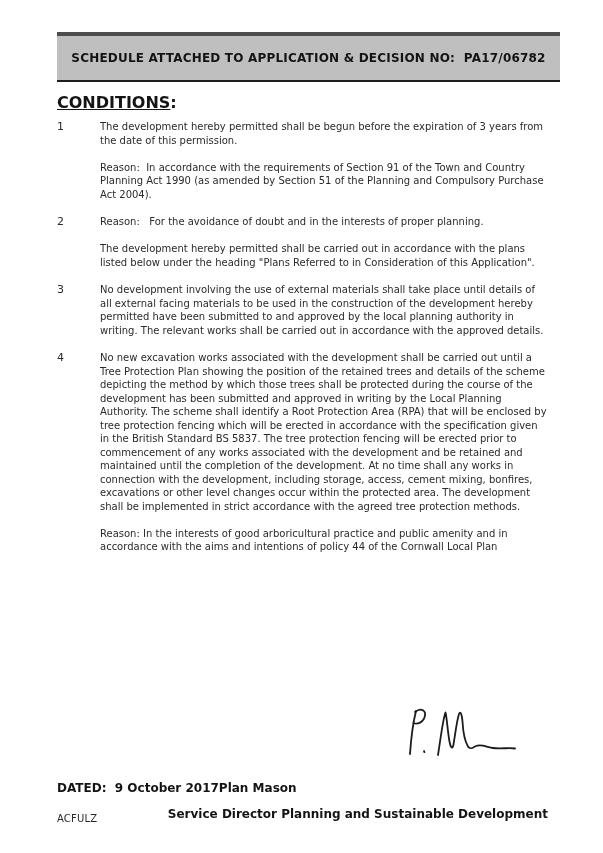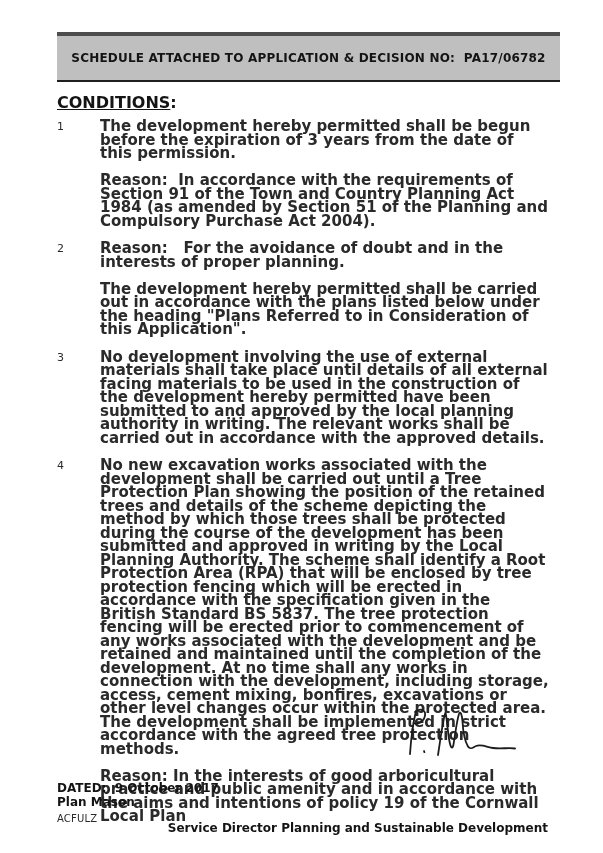--- a/index.html
+++ b/index.html
@@ -63,25 +63,24 @@
     flex: 0 0 43px;
     font-size: 11px;
     line-height: 13.5px;
     color: #2a2a2a;
   }
   .condition .body {
     flex: 1;
   }
   .condition .body p {
     margin: 0 0 13.5px 0;
-    font-size: 15px;
+    font-size: 10px;
     line-height: 13.5px;
     color: #2a2a2a;
     white-space: pre-wrap;
-    font-weight: bold;
   }
   .condition .body p:last-child {
     margin-bottom: 0;
   }
   .signature {
     position: absolute;
     left: 400px;
     top: 706px;
     width: 120px;
     height: 54px;
@@ -92,21 +91,20 @@
     top: 781px;
     width: 491px;
     font-weight: bold;
     font-size: 12px;
     color: #141414;
   }
   .footer .line1 {
     display: flex;
     justify-content: flex-start;
     white-space: pre;
-    flex-direction: column;
   }
   .footer .line2 {
     text-align: right;
     margin-top: 12px;
   }
   .doc-code {
     position: absolute;
     left: 57px;
     top: 813px;
     font-weight: normal;
@@ -127,21 +125,21 @@
   <div class="conditions-heading">
     <span class="ul">CONDITIONS</span><span>:</span>
   </div>
 
   <div class="conditions">
 
     <div class="condition">
       <div class="num">1</div>
       <div class="body">
         <p>The development hereby permitted shall be begun before the expiration of 3 years from the date of this permission.</p>
-        <p>Reason:  In accordance with the requirements of Section 91 of the Town and Country Planning Act 1984 (as amended by Section 51 of the Planning and Compulsory Purchase Act 2004).</p>
+        <p>Reason:  In accordance with the requirements of Section 91 of the Town and Country Planning Act 1990 (as amended by Section 51 of the Planning and Compulsory Purchase Act 2004).</p>
       </div>
     </div>
 
     <div class="condition">
       <div class="num">2</div>
       <div class="body">
         <p>Reason:   For the avoidance of doubt and in the interests of proper planning.</p>
         <p>The development hereby permitted shall be carried out in accordance with the plans listed below under the heading "Plans Referred to in Consideration of this Application".</p>
       </div>
     </div>
@@ -150,21 +148,21 @@
       <div class="num">3</div>
       <div class="body">
         <p>No development involving the use of external materials shall take place until details of all external facing materials to be used in the construction of the development hereby permitted have been submitted to and approved by the local planning authority in writing. The relevant works shall be carried out in accordance with the approved details.</p>
       </div>
     </div>
 
     <div class="condition">
       <div class="num">4</div>
       <div class="body">
         <p>No new excavation works associated with the development shall be carried out until a Tree Protection Plan showing the position of the retained trees and details of the scheme depicting the method by which those trees shall be protected during the course of the development has been submitted and approved in writing by the Local Planning Authority. The scheme shall identify a Root Protection Area (RPA) that will be enclosed by tree protection fencing which will be erected in accordance with the specification given in the British Standard BS 5837. The tree protection fencing will be erected prior to commencement of any works associated with the development and be retained and maintained until the completion of the development. At no time shall any works in connection with the development, including storage, access, cement mixing, bonfires, excavations or other level changes occur within the protected area. The development shall be implemented in strict accordance with the agreed tree protection methods.</p>
-        <p>Reason: In the interests of good arboricultural practice and public amenity and in accordance with the aims and intentions of policy 19 of the Cornwall Local Plan</p>
+        <p>Reason: In the interests of good arboricultural practice and public amenity and in accordance with the aims and intentions of policy 44 of the Cornwall Local Plan</p>
       </div>
     </div>
 
   </div>
 
   <div class="signature">
     <svg width="120" height="54" viewBox="0 0 120 54" xmlns="http://www.w3.org/2000/svg">
       <g fill="none" stroke="#1c1c1c" stroke-width="1.8" stroke-linecap="round" stroke-linejoin="round">
         <path d="M16,5 C13.5,15 11,33 10,48"></path>
         <path d="M15,6 C21,1 27,4.5 24.5,11.5 C22.5,17 17,18.5 13.5,17"></path>

